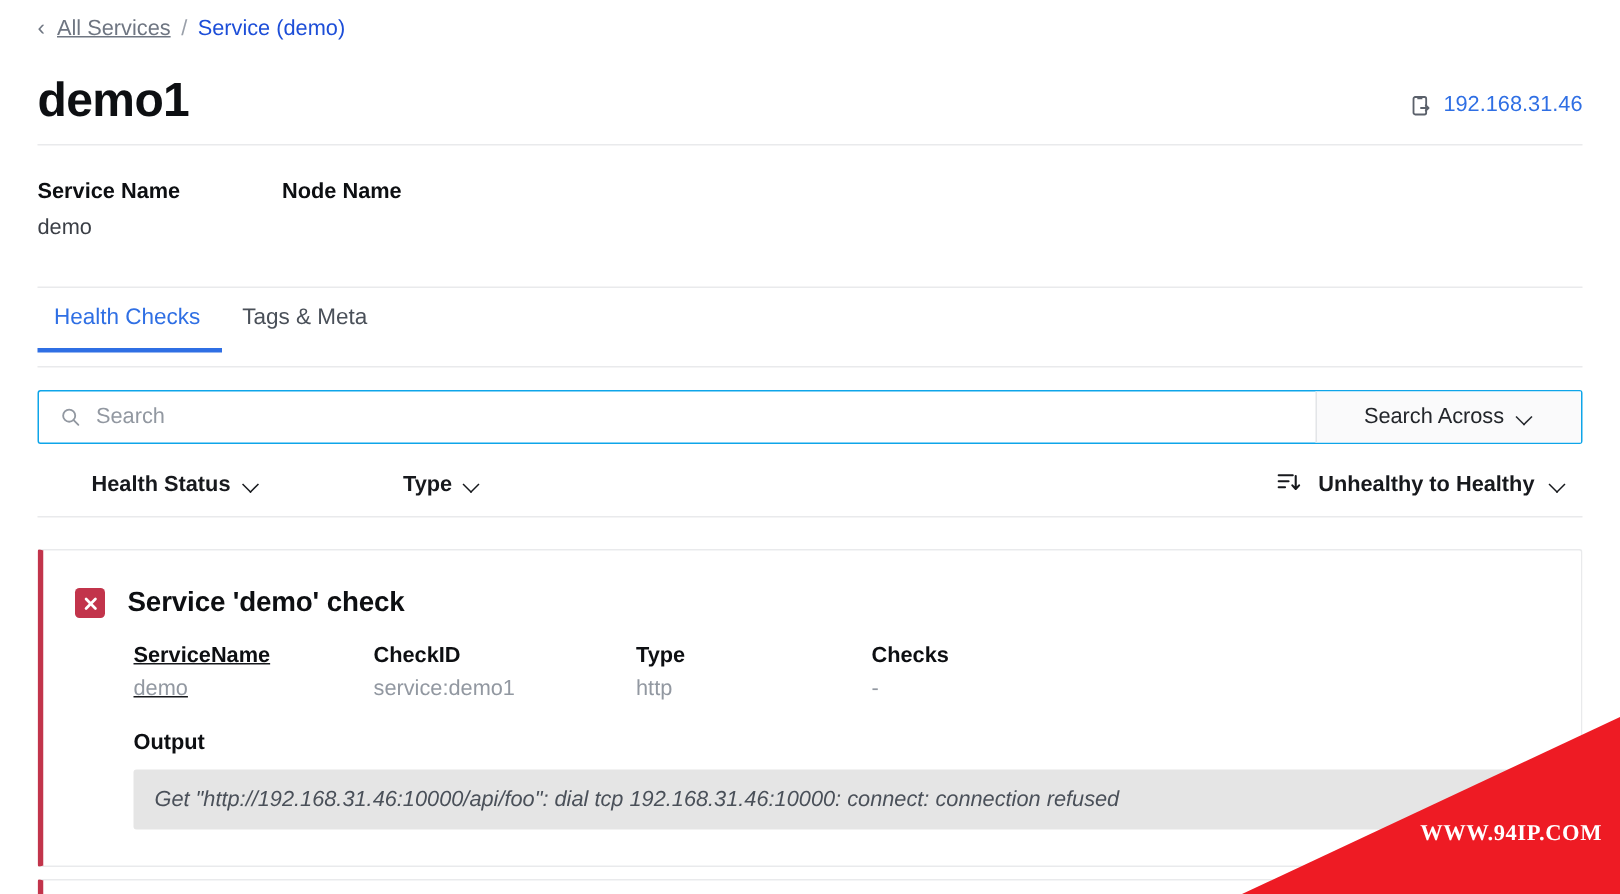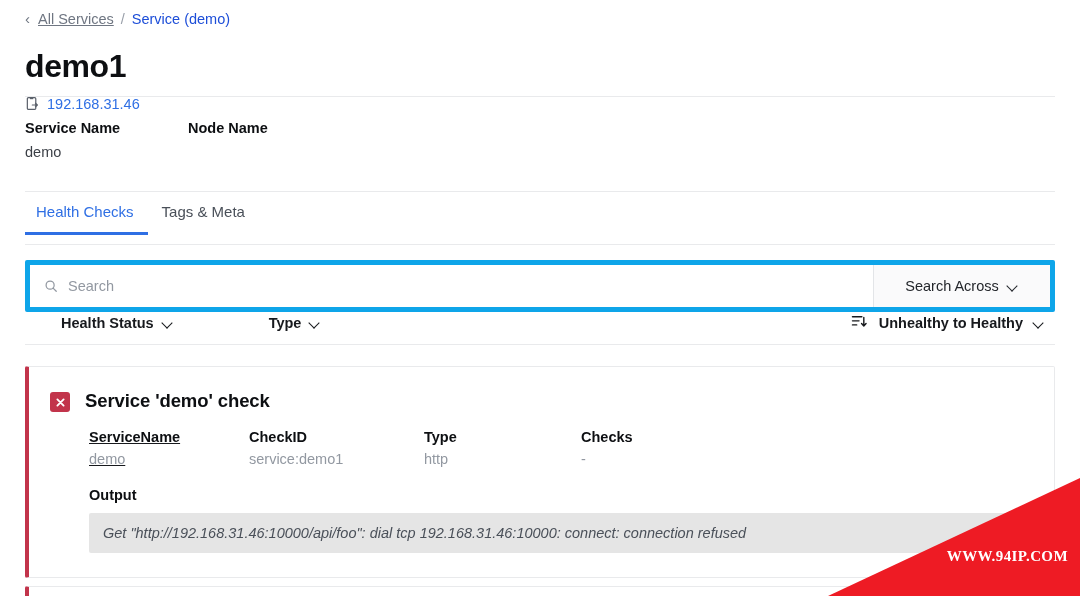--- a/index.html
+++ b/index.html
@@ -48,21 +48,20 @@
   .title-row {
     position: absolute;
     left: 25px;
     top: 50px;
     width: 1030px;
     height: 47px;
     border-bottom: 1px solid #e9eaec;
     display: flex;
     align-items: flex-start;
     justify-content: space-between;
-    flex-direction: column;
   }
   .page-title {
     font-size: 32px;
     font-weight: bold;
     letter-spacing: -0.4px;
     line-height: 1.05;
     color: #0d0f12;
   }
   .ip-chip {
     display: flex;
@@ -128,22 +127,22 @@
     height: 3px;
     background: #2f6fe4;
   }
 
   
   .searchbar {
     position: absolute;
     left: 25px;
     top: 260px;
     width: 1030px;
-    height: 52px;
-    border: 5px solid #0ea5e9;
+    height: 36px;
+    border: 1px solid #0ea5e9;
     border-radius: 2px;
     background: #fff;
     display: flex;
     align-items: stretch;
   }
   .search-field {
     flex: 1;
     display: flex;
     align-items: center;
     gap: 10px;

